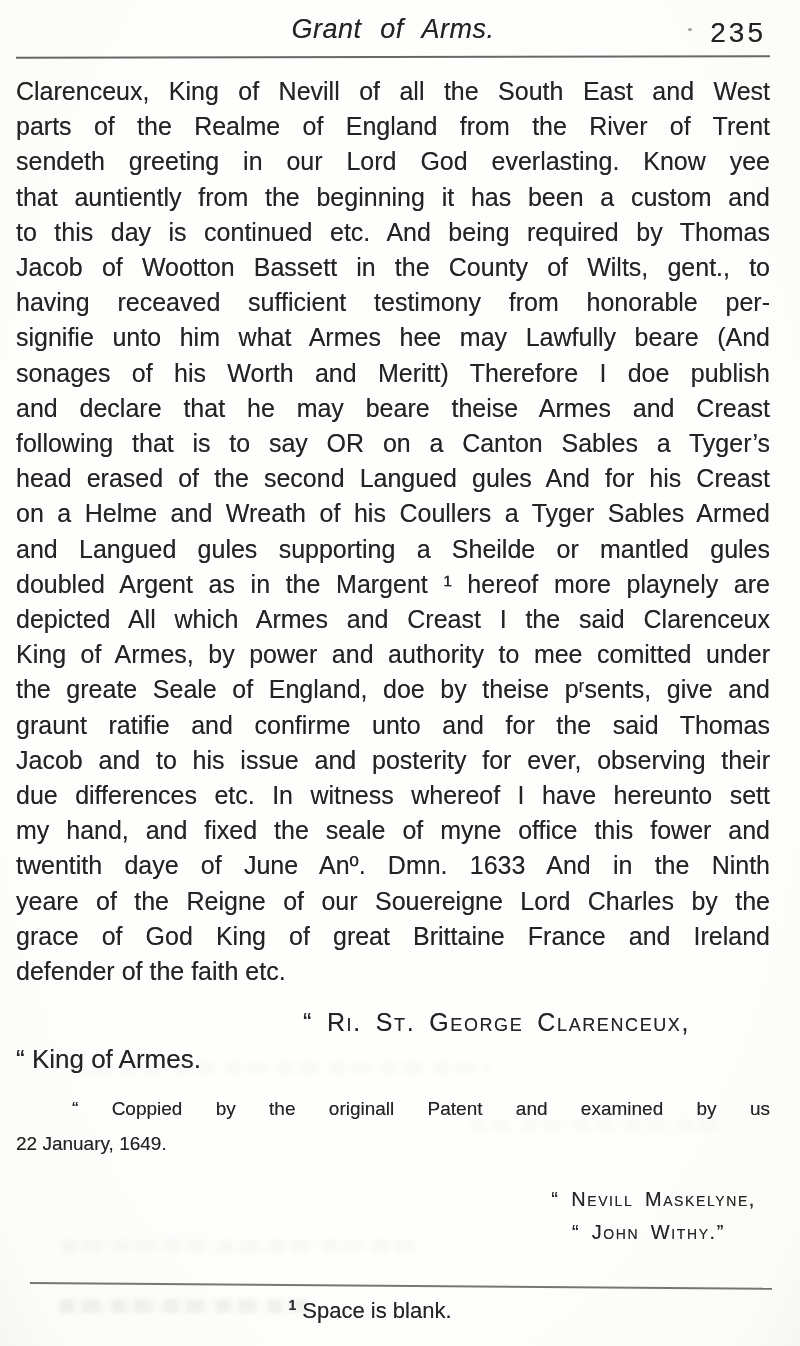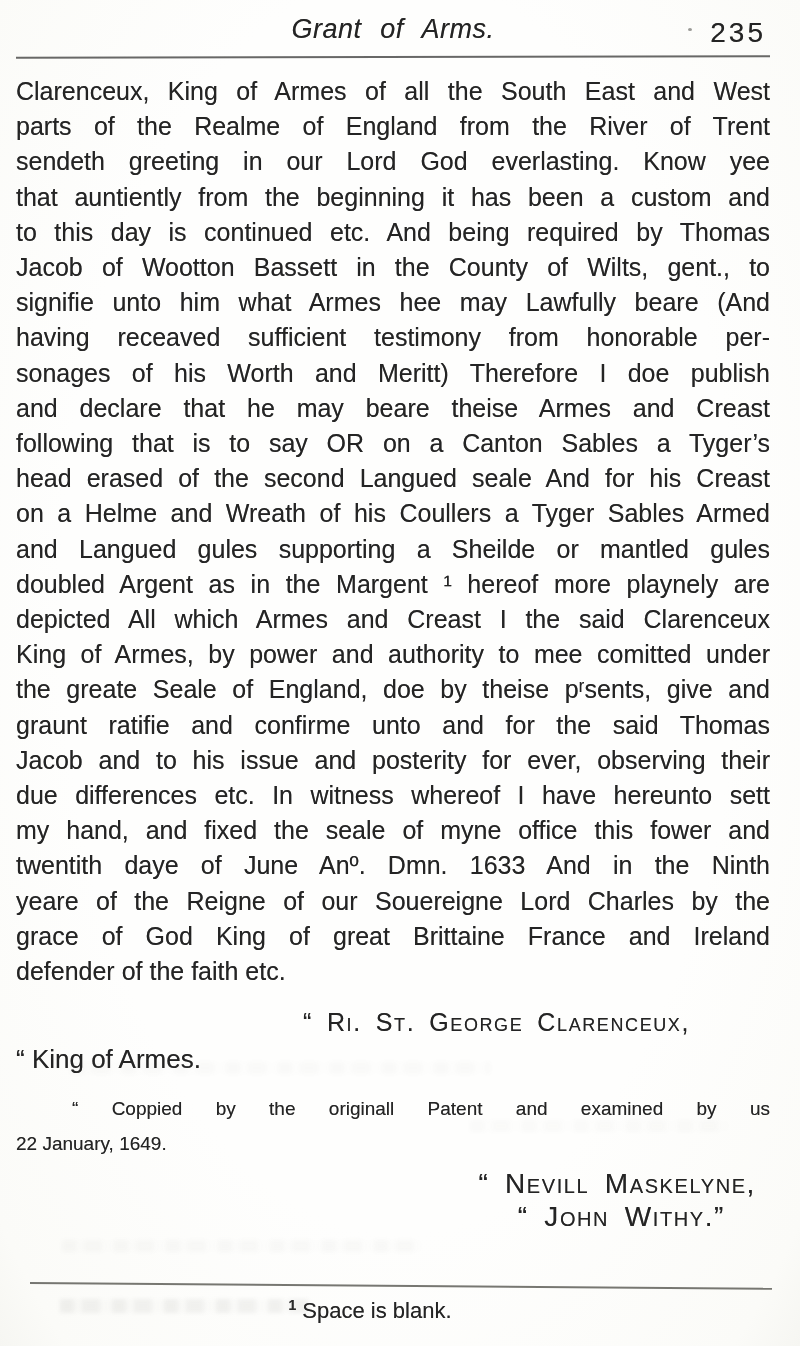--- a/index.html
+++ b/index.html
@@ -53,21 +53,21 @@
   .sig1-l1 { text-align: right; padding-right: 80px; line-height: 37px; }
   .sig1-l2 { padding-right: 42px; line-height: 37px; font-size: 26px; }
 
   .copy-note { margin-top: 13px; font-size: 19px; }
   .copy-l1 {
     line-height: 35px; text-indent: 56px;
     text-align: justify; text-align-last: justify; text-justify: inter-word;
   }
   .copy-l2 { line-height: 35px; }
 
-  .witnesses { margin-top: 6px; font-size: 28px; }
+  .witnesses { margin-top: 22px; font-size: 20px; }
   .wit-l1 { text-align: right; padding-right: 14px; line-height: 33px; }
   .wit-l2 { text-align: right; padding-right: 45px; line-height: 33px; }
 
   
   .rule2 {
     position: absolute; left: 30px; right: 28px; top: 1282px;
     height: 2px; background: #55554f;
     transform: rotate(0.45deg); transform-origin: left center; opacity: 0.8;
   }
   .footnote {
@@ -95,32 +95,32 @@
 <div class="page">
 
   <div class="header">
     <div class="title txt">Grant of Arms.</div>
     <div class="pagenum-dot"></div>
     <div class="pagenum txt">235</div>
   </div>
   <hr class="rule rule1">
 
   <div class="body-text">
-    <div class="bline txt">Clarenceux, King of Armes of all the South East and West</div>
+    <div class="bline txt">Clarenceux, King of Nevill of all the South East and West</div>
     <div class="bline txt">parts of the Realme of England from the River of Trent</div>
     <div class="bline txt">sendeth greeting in our Lord God everlasting.  Know yee</div>
     <div class="bline txt">that auntiently from the beginning it has been a custom and</div>
     <div class="bline txt">to this day is continued etc.  And being required by Thomas</div>
     <div class="bline txt">Jacob of Wootton Bassett in the County of Wilts, gent., to</div>
+    <div class="bline txt">having receaved sufficient testimony from honorable per-</div>
     <div class="bline txt">signifie unto him what Armes hee may Lawfully beare (And</div>
-    <div class="bline txt">having receaved sufficient testimony from honorable per-</div>
     <div class="bline txt">sonages of his Worth and Meritt)  Therefore I doe publish</div>
     <div class="bline txt">and declare that he may beare theise Armes and Creast</div>
     <div class="bline txt">following that is to say OR on a Canton Sables a Tyger’s</div>
-    <div class="bline txt">head erased of the second Langued seale   And for his Creast</div>
+    <div class="bline txt">head erased of the second Langued gules   And for his Creast</div>
     <div class="bline txt">on a Helme and Wreath of his Coullers a Tyger Sables  Armed</div>
     <div class="bline txt">and Langued gules supporting a Sheilde or mantled gules</div>
     <div class="bline txt">doubled Argent as in the Margent ¹ hereof more playnely are</div>
     <div class="bline txt">depicted   All which Armes and Creast I the said Clarenceux</div>
     <div class="bline txt">King of Armes, by power and authority to mee comitted under</div>
     <div class="bline txt">the greate Seale of England, doe by theise pʳsents, give and</div>
     <div class="bline txt">graunt ratifie and confirme unto and for the said Thomas</div>
     <div class="bline txt">Jacob and to his issue and posterity for ever, observing their</div>
     <div class="bline txt">due differences etc.   In witness whereof I have hereunto sett</div>
     <div class="bline txt">my hand, and fixed the seale of myne office this fower and</div>

